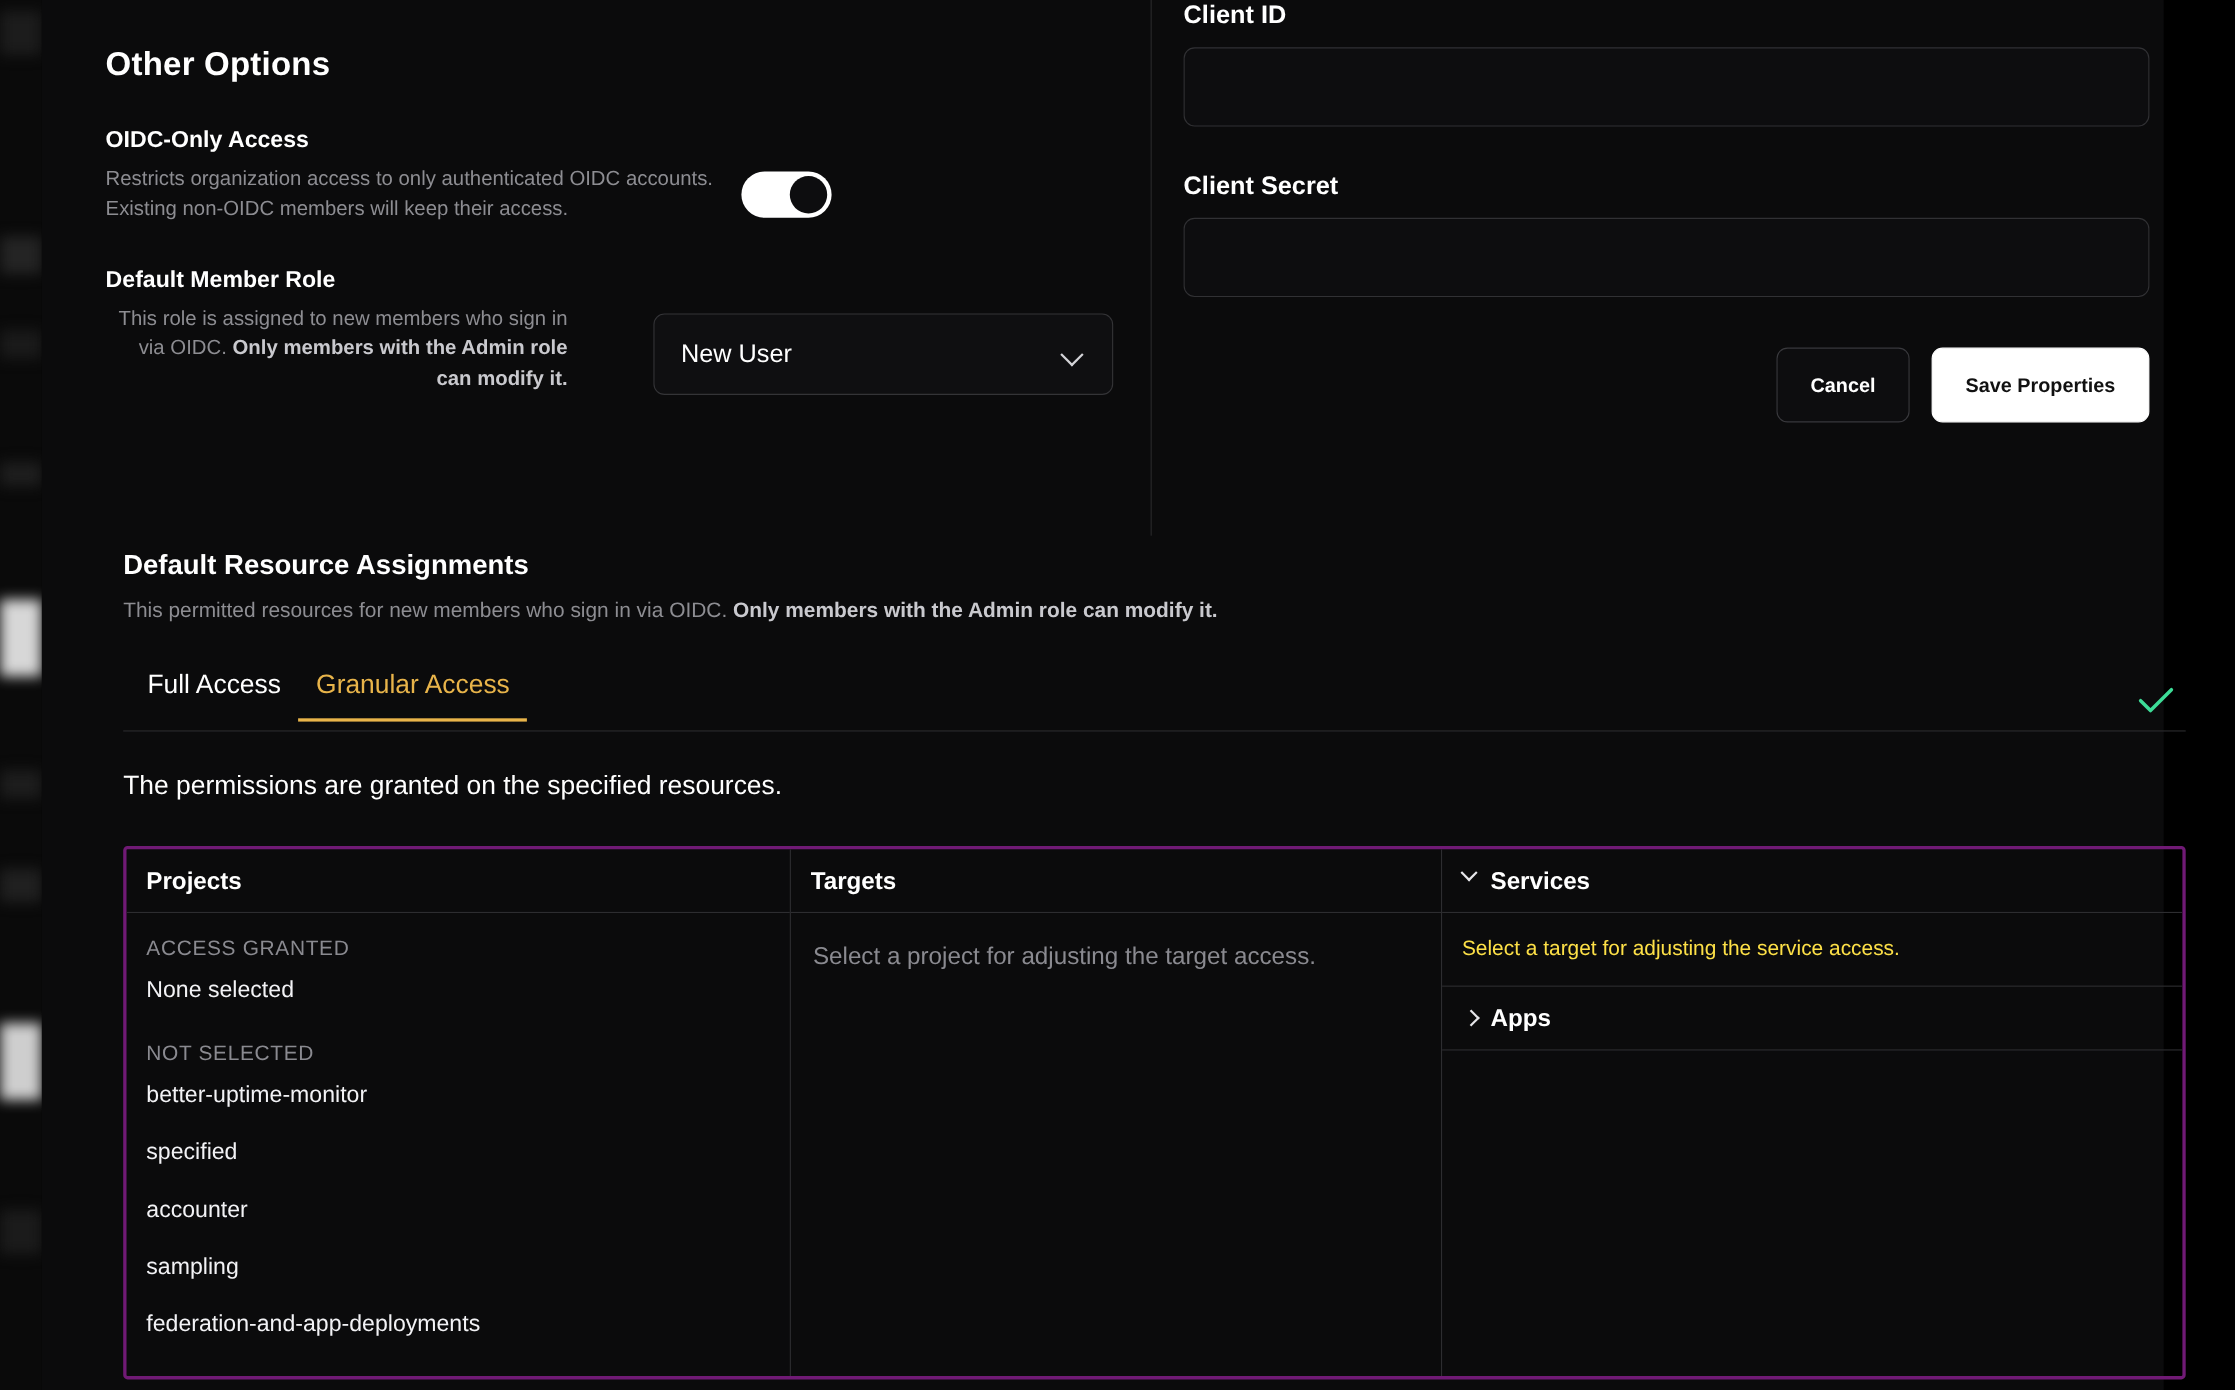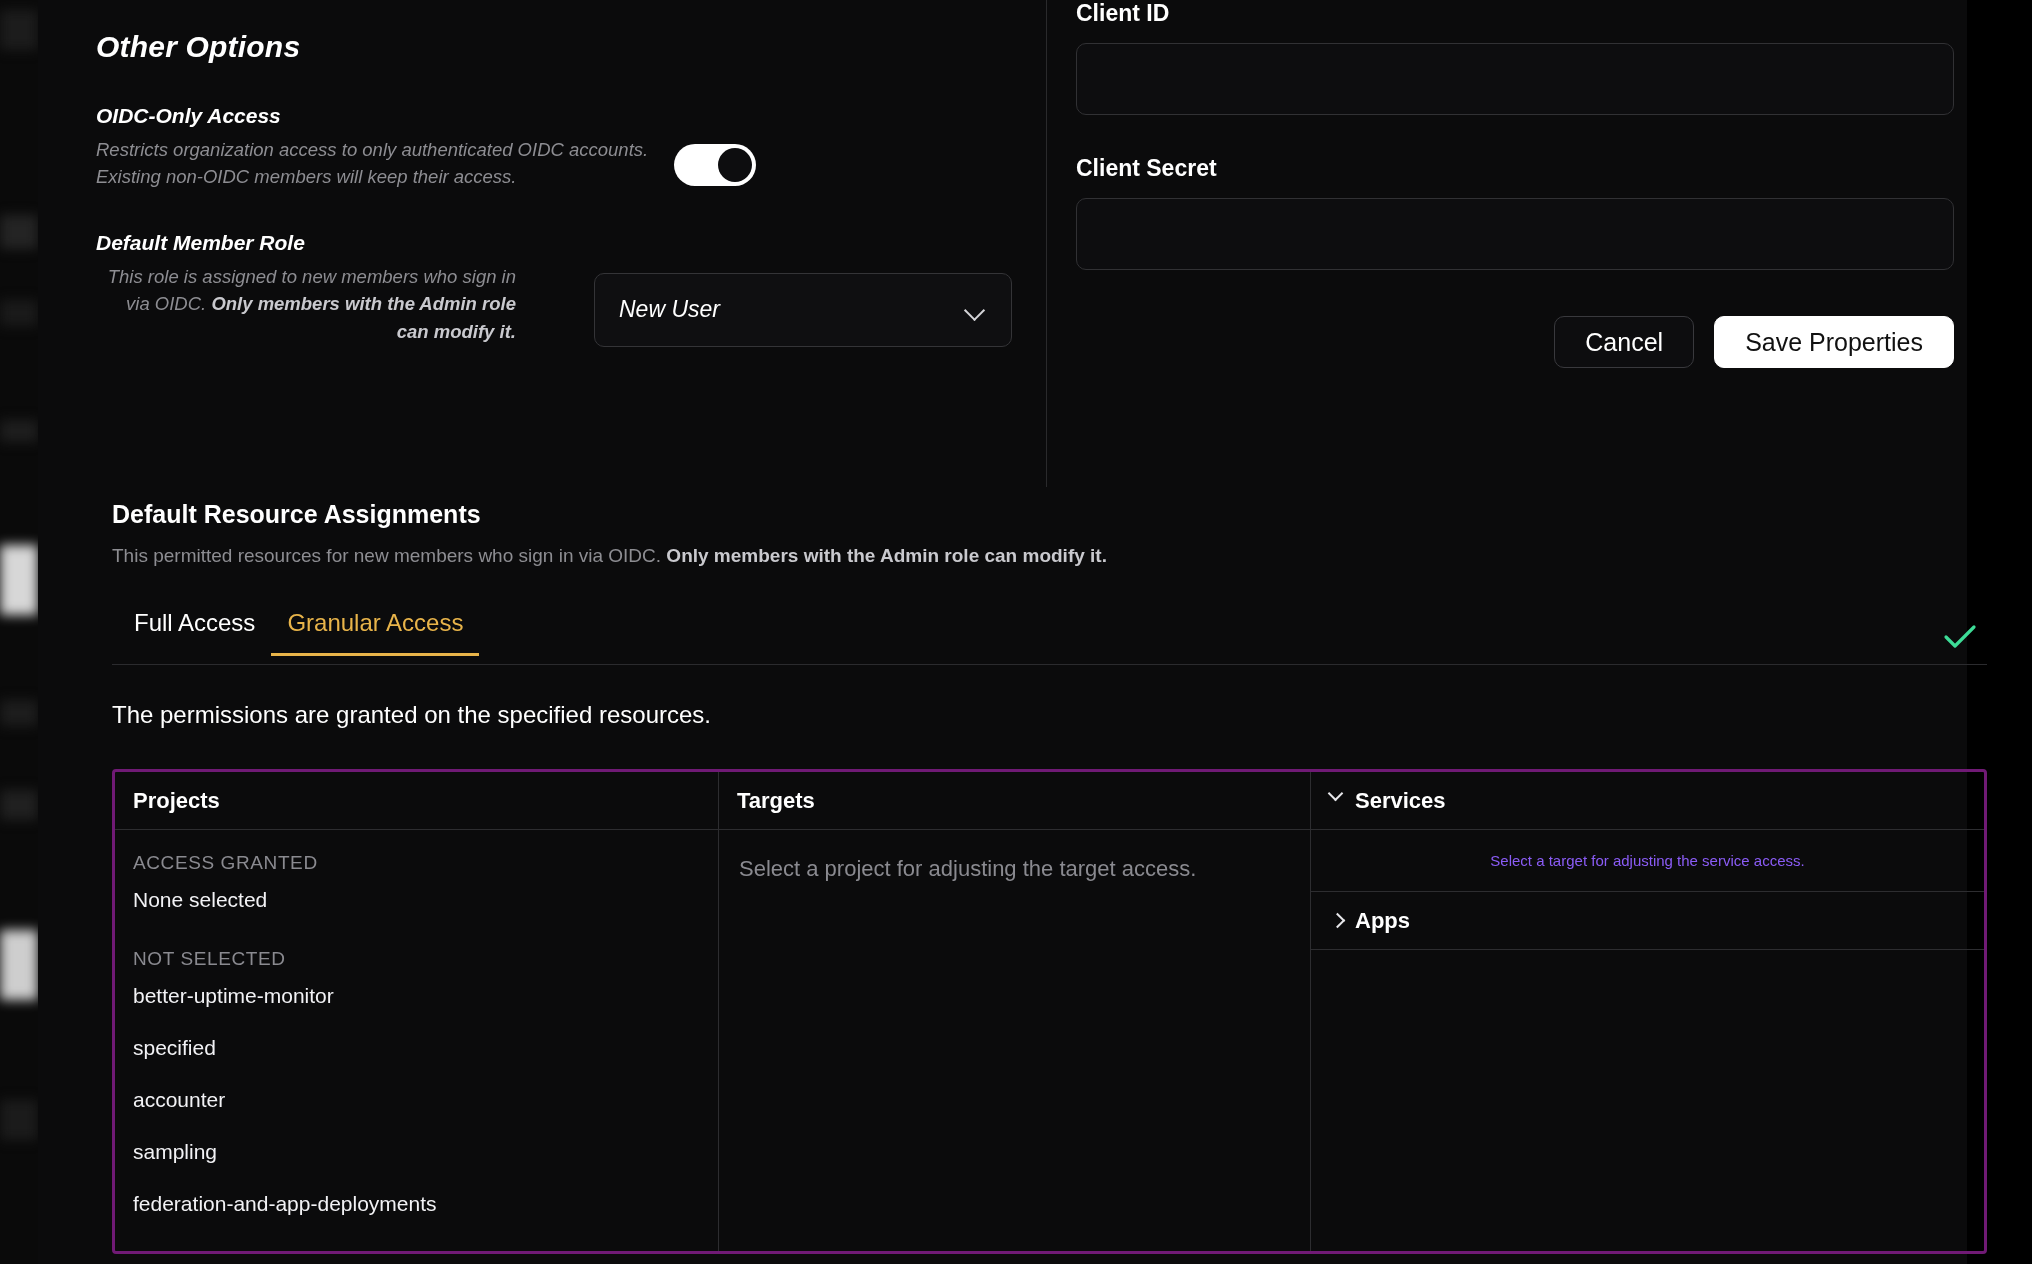--- a/index.html
+++ b/index.html
@@ -58,23 +58,22 @@
 
   
   .top-area {
     position: absolute;
     left: 0; top: 0;
     width: 1929px;
     height: 487px;
   }
   .col-left {
     position: absolute;
-    left: 58px; top: 0;
+    left: 58px; top: 12px;
     width: 905px;
-    font-style: italic;
   }
   .vdivider {
     position: absolute;
     left: 1008px;
     top: 0;
     width: 1px;
     height: 487px;
     background: #2a2a2c;
   }
   .col-right {
@@ -176,24 +175,24 @@
     outline: none;
   }
   .btn-row {
     margin-top: 46px;
     display: flex;
     justify-content: flex-end;
     gap: 20px;
     width: 878px;
   }
   .btn {
-    height: 52px;
+    height: 68px;
     border-radius: 10px;
-    font-size: 25px;
-    font-weight: normal;
+    font-size: 18px;
+    font-weight: bold;
     padding: 0 30px;
     border: 1px solid #39393d;
     background: #0d0d0f;
     color: #fff;
     cursor: pointer;
     font-family: "Liberation Sans", sans-serif;
   }
   .btn.primary {
     background: #ffffff;
     color: #111;
@@ -317,25 +316,24 @@
     padding: 14px 18px;
     color: #f2f2f5;
   }
 
   .pane-placeholder {
     font-size: 22px;
     color: #8a8a90;
     padding: 26px 20px;
   }
   .services-placeholder {
-    font-size: 15px;
-    color: #8b5cf6;
+    font-size: 19px;
+    color: #fde047;
     padding: 22px 18px;
     border-bottom: 1px solid #2d2d30;
-    text-align: center;
   }
   .services-row {
     height: 58px;
     display: flex;
     align-items: center;
     gap: 10px;
     padding: 0 18px;
     font-size: 22px;
     font-weight: bold;
     border-bottom: 1px solid #2d2d30;

